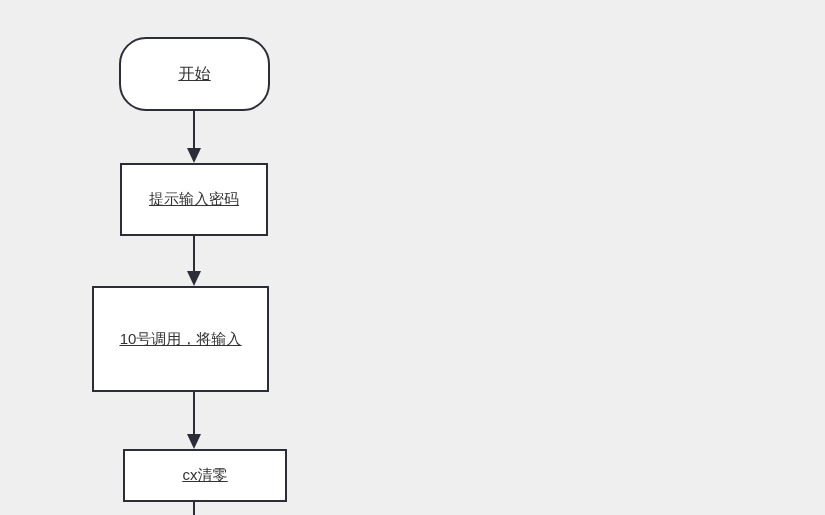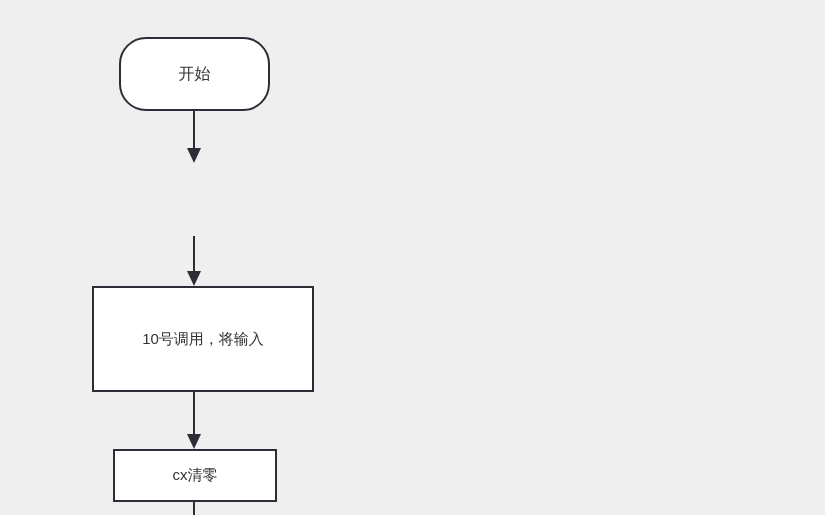--- a/index.html
+++ b/index.html
@@ -1,21 +1,21 @@
 <!DOCTYPE html>
 <html style="--bg: #efefef; --stroke: #2d2d38; --fill: #ffffff; --text: #333333;"><head>
 <meta charset="utf-8">
 <style>
   :root {
     --bg: #efefef;
     --stroke: #2d2d38;
     --fill: #ffffff;
     --text: #333333;
   }
-  * { margin: 0; padding: 0; box-sizing: border-box; }
+  * { margin: 0; padding: 0; box-sizing: border-box; text-decoration: underline; }
   html, body { width: 825px; height: 515px; }
   body {
     background: var(--bg);
     font-family: "Liberation Sans", "DejaVu Sans", sans-serif;
     overflow: hidden;
   }
   .canvas {
     position: relative;
     width: 825px;
     height: 515px;
@@ -55,30 +55,33 @@
 
 <div class="canvas">
 
   <div class="node terminator" style="left:119px; top:37px; width:151px; height:74px;">
     <span>开始</span>
   </div>
 
   <div class="vline" style="top:109px; height:39px;"></div>
   <div class="arrowhead" style="top:148px;"></div>
 
+  <div class="node" style="left:120px; top:163px; width:148px; height:73px;">
+    <span>提示输入密码</span>
+  </div>
 
   <div class="vline" style="top:236px; height:35px;"></div>
   <div class="arrowhead" style="top:271px;"></div>
 
-  <div class="node process2line" style="left:92px; top:286px; width:222px; height:106px;">
+  <div class="node process2line" style="left:92px; top:286px; width:177px; height:106px;">
     <span>10号调用，将输入</span>
   </div>
 
   <div class="vline" style="top:392px; height:42px;"></div>
   <div class="arrowhead" style="top:434px;"></div>
 
-  <div class="node" style="left:113px; top:449px; width:164px; height:53px;">
+  <div class="node" style="left:123px; top:449px; width:164px; height:53px;">
     <span>cx清零</span>
   </div>
 
   <div class="vline" style="top:502px; height:13px;"></div>
 
 </div>
 
 </body></html>

